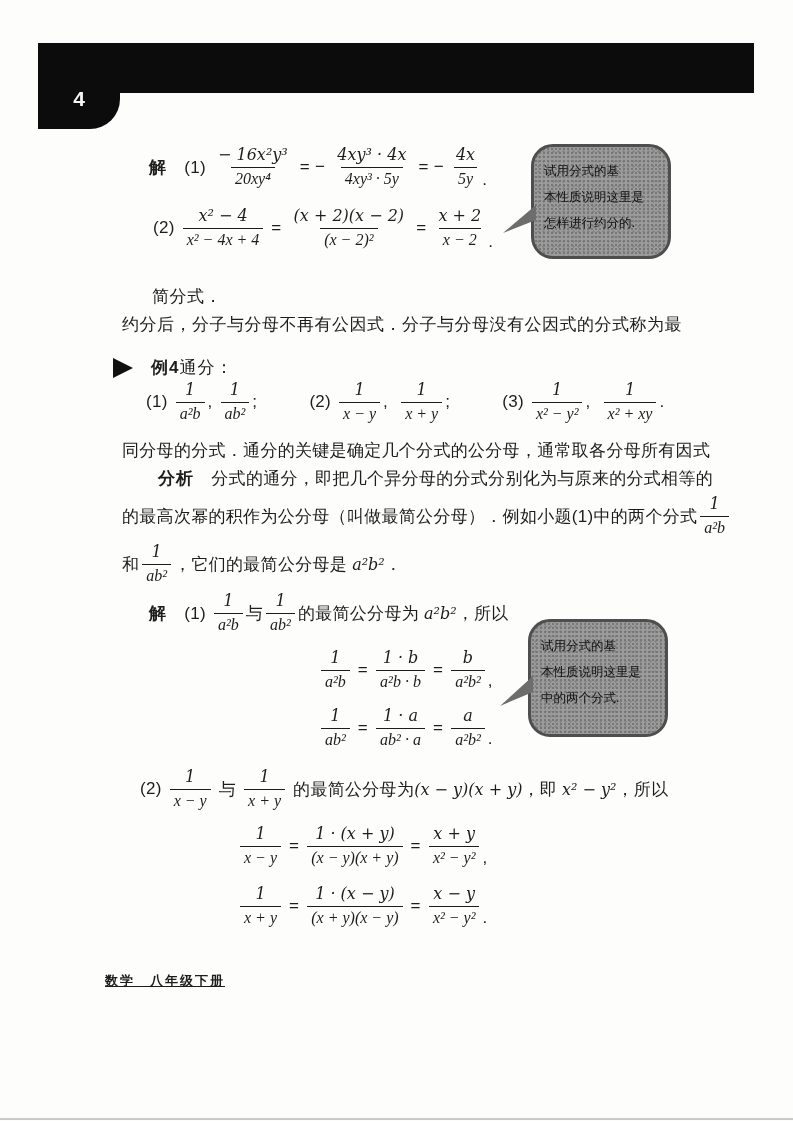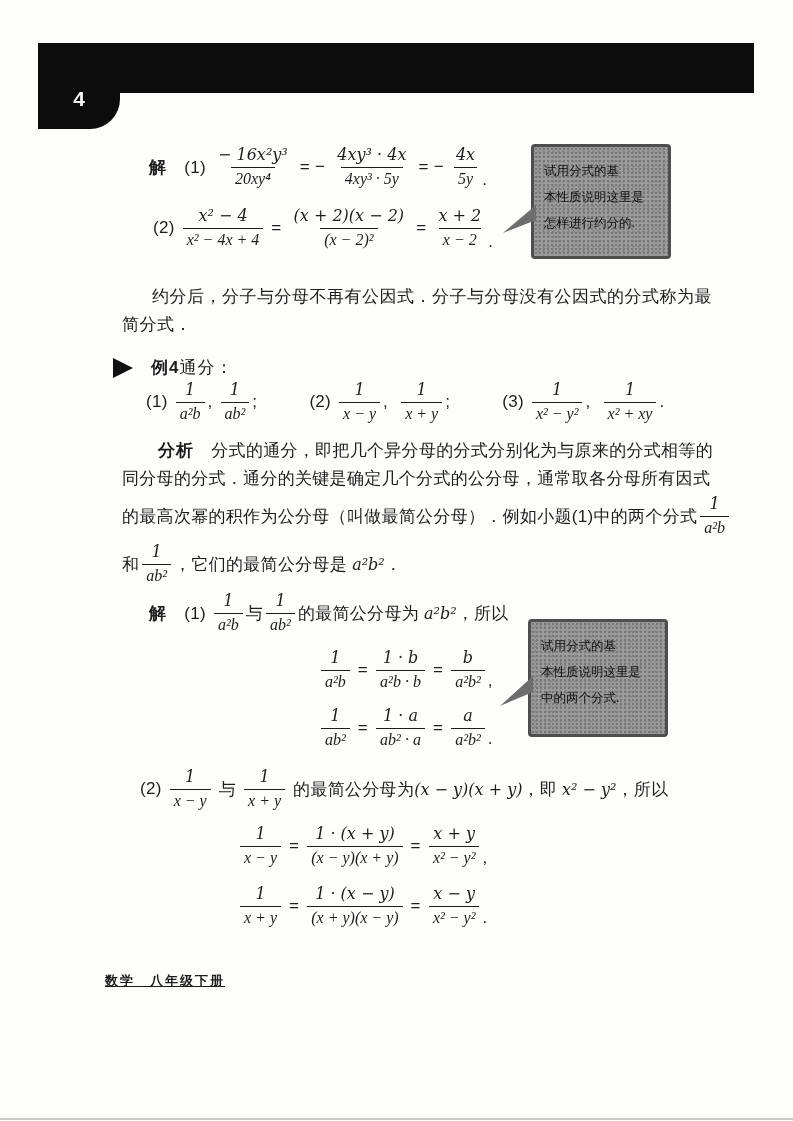--- a/index.html
+++ b/index.html
@@ -35,21 +35,21 @@
   .tri-icon { width:0; height:0; border-left:20px solid #111; border-top:10px solid transparent;
               border-bottom:10px solid transparent; margin-right:18px; }
   .ex-label { font-weight:bold; letter-spacing:1px; }
   .ex-title { letter-spacing:1px; }
 
   
   .bubble { position:absolute; width:140px; height:115px; background-color:#9b9b9b;
             background-image:radial-gradient(#777 1px, transparent 1.2px),
                              radial-gradient(#868686 1px, transparent 1.2px);
             background-size:4px 4px, 5px 5px; background-position:0 0, 2px 2px;
-            border:3px solid #4e4e4e; border-radius:4px;
+            border:3px solid #4e4e4e; border-radius:22px;
             padding:11px 8px 0 10px; font-size:12.5px; line-height:26px; color:#0f0f0f; }
   .bubble .bline:first-child { text-indent:2em; }
   .bubble-tail { position:absolute; left:-31px; }
 
   
   .footer { position:absolute; left:105px; top:972px; font-weight:bold; font-size:13px; letter-spacing:2px;text-decoration:underline; }
 
   .scan-edge { position:absolute; left:0; bottom:1px; width:100%; height:2px; background:#c9c9c9; }
 </style>
 </head>
@@ -68,35 +68,35 @@
   <div class="bubble" style="left:531px; top:144px;">
     <svg class="bubble-tail" style="top:58px;" width="34" height="30">
       <polygon points="33,0 0,28 33,15" fill="#6d6d6d"></polygon>
     </svg>
     <div class="bline">试用分式的基</div>
     <div class="bline">本性质说明这里是</div>
     <div class="bline">怎样进行约分的.</div>
   </div>
 
   <div class="textblock" style="left:122px; top:283px;">
+    <div class="line">简分式．</div>
     <div class="line">约分后，分子与分母不再有公因式．分子与分母没有公因式的分式称为最</div>
-    <div class="line">简分式．</div>
   </div>
 
   <div class="ex-header" style="left:113px; top:356px;">
     <span class="tri-icon"></span>
     <span class="ex-label">例4</span>
     <span class="ex-title">通分：</span>
   </div>
 
   <div class="mathline" style="left:146px; top:379px; height:46px;"><span class="tk-text">(1) </span><span class="frac"><span class="num">1</span><span class="den">a²b</span></span><span class="tk-text">, </span><span class="frac"><span class="num">1</span><span class="den">ab²</span></span><span class="tk-text">;</span><span class="gap"></span><span class="tk-text">(2) </span><span class="frac"><span class="num">1</span><span class="den">x − y</span></span><span class="tk-text">,  </span><span class="frac"><span class="num">1</span><span class="den">x + y</span></span><span class="tk-text">;</span><span class="gap"></span><span class="tk-text">(3) </span><span class="frac"><span class="num">1</span><span class="den">x² − y²</span></span><span class="tk-text">,  </span><span class="frac"><span class="num">1</span><span class="den">x² + xy</span></span><span class="tk-text">.</span></div>
 
   <div style="position:absolute; left:122px; top:436px;">
+    <div class="mathline" style="position:relative; height:28px;"><span class="tk-text">同分母的分式．通分的关键是确定几个分式的公分母，通常取各分母所有因式</span></div>
     <div class="mathline" style="position:relative; height:28px;"><span class="tk-bold">　　分析</span><span class="tk-text">　分式的通分，即把几个异分母的分式分别化为与原来的分式相等的</span></div>
-    <div class="mathline" style="position:relative; height:28px;"><span class="tk-text">同分母的分式．通分的关键是确定几个分式的公分母，通常取各分母所有因式</span></div>
     <div class="mathline" style="position:relative; height:48px;"><span class="tk-text">的最高次幂的积作为公分母（叫做最简公分母）．例如小题(1)中的两个分式</span><span class="frac"><span class="num">1</span><span class="den">a²b</span></span></div>
     <div class="mathline" style="position:relative; height:48px;"><span class="tk-text">和</span><span class="frac"><span class="num">1</span><span class="den">ab²</span></span><span class="tk-text">，它们的最简公分母是 </span><span class="tk-math">a²b²</span><span class="tk-text">．</span></div>
   </div>
 
   <div class="mathline" style="left:149px; top:588px; height:50px;"><span class="tk-bold">解</span><span class="tk-text">　(1) </span><span class="frac"><span class="num">1</span><span class="den">a²b</span></span><span class="tk-text">与</span><span class="frac"><span class="num">1</span><span class="den">ab²</span></span><span class="tk-text">的最简公分母为 </span><span class="tk-math">a²b²</span><span class="tk-text">，所以</span></div>
   <div class="mathline" style="left:318px; top:645px; height:50px;"><span class="frac"><span class="num">1</span><span class="den">a²b</span></span><span class="tk-text"> = </span><span class="frac"><span class="num">1 · b</span><span class="den">a²b · b</span></span><span class="tk-text"> = </span><span class="frac"><span class="num">b</span><span class="den">a²b²</span></span><span class="tk-end">,</span></div>
   <div class="mathline" style="left:318px; top:703px; height:50px;"><span class="frac"><span class="num">1</span><span class="den">ab²</span></span><span class="tk-text"> = </span><span class="frac"><span class="num">1 · a</span><span class="den">ab² · a</span></span><span class="tk-text"> = </span><span class="frac"><span class="num">a</span><span class="den">a²b²</span></span><span class="tk-end">.</span></div>
 
   <div class="bubble" style="left:528px; top:619px; height:118px;">
     <svg class="bubble-tail" style="top:54px;" width="34" height="32">

